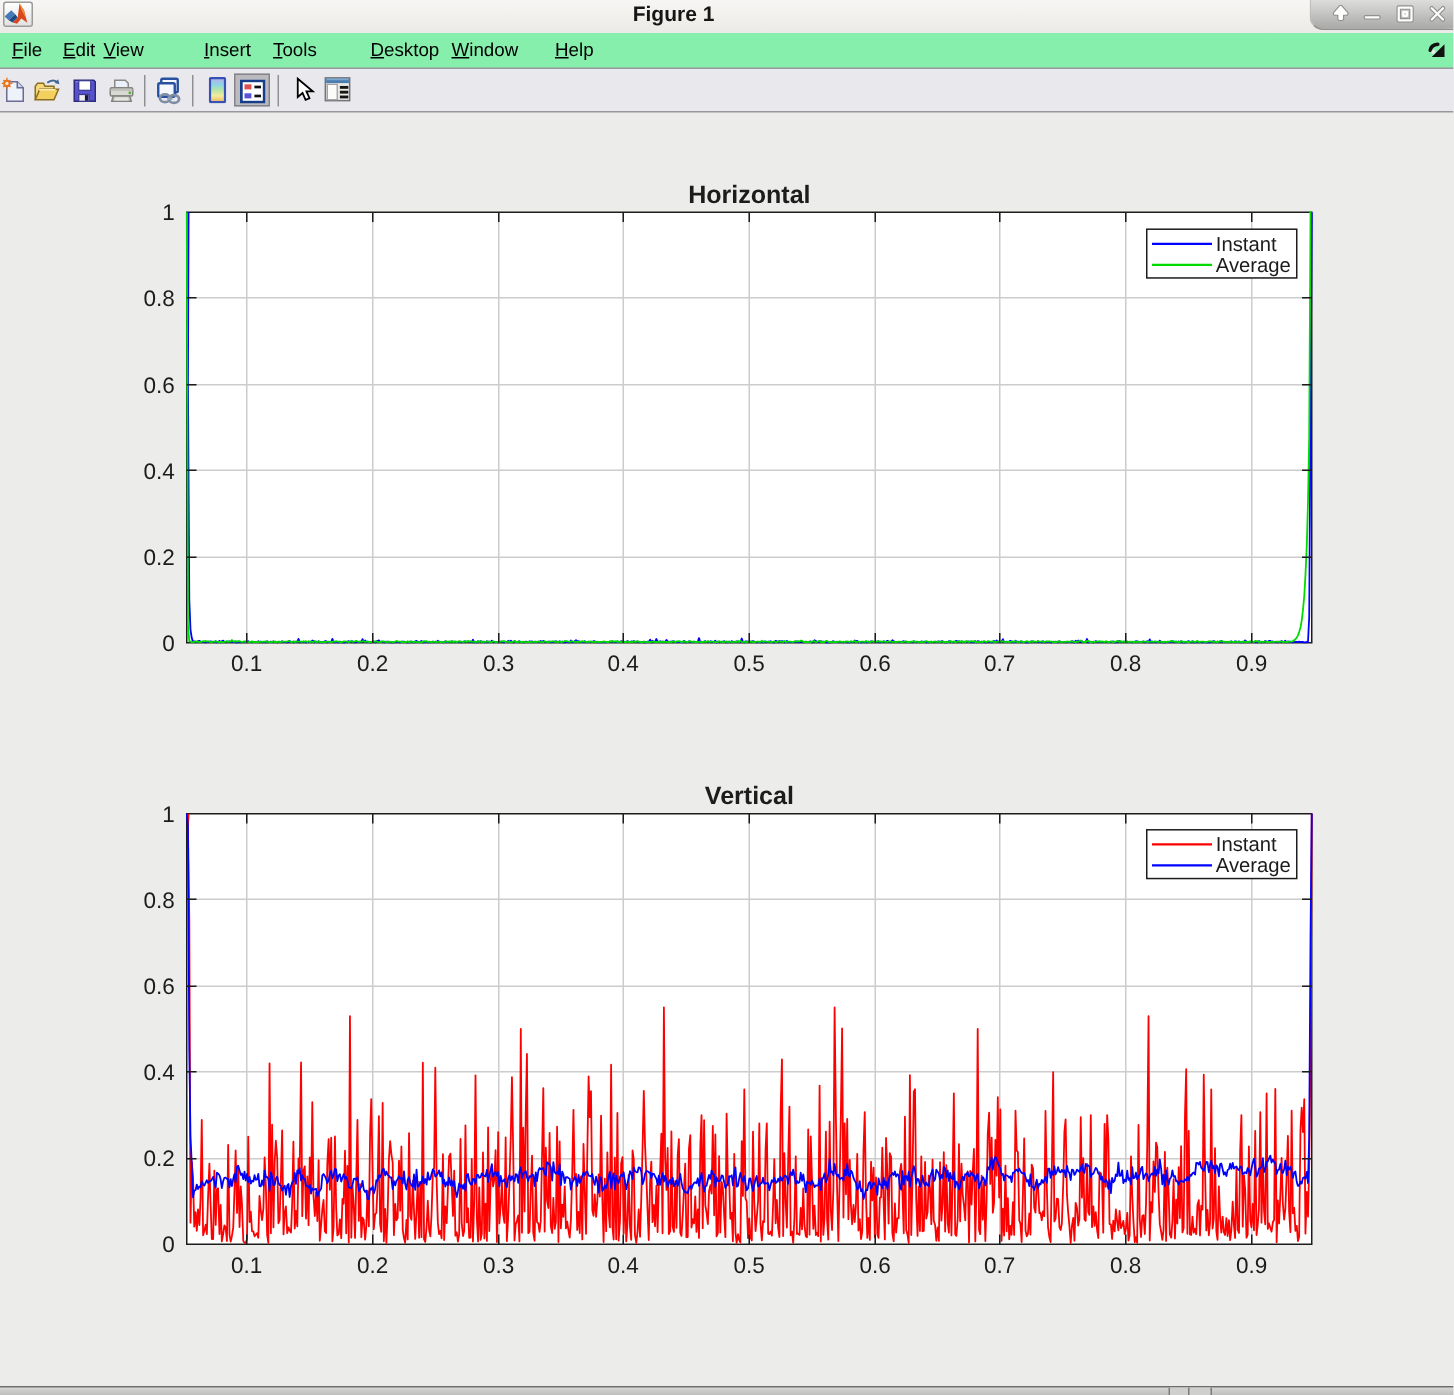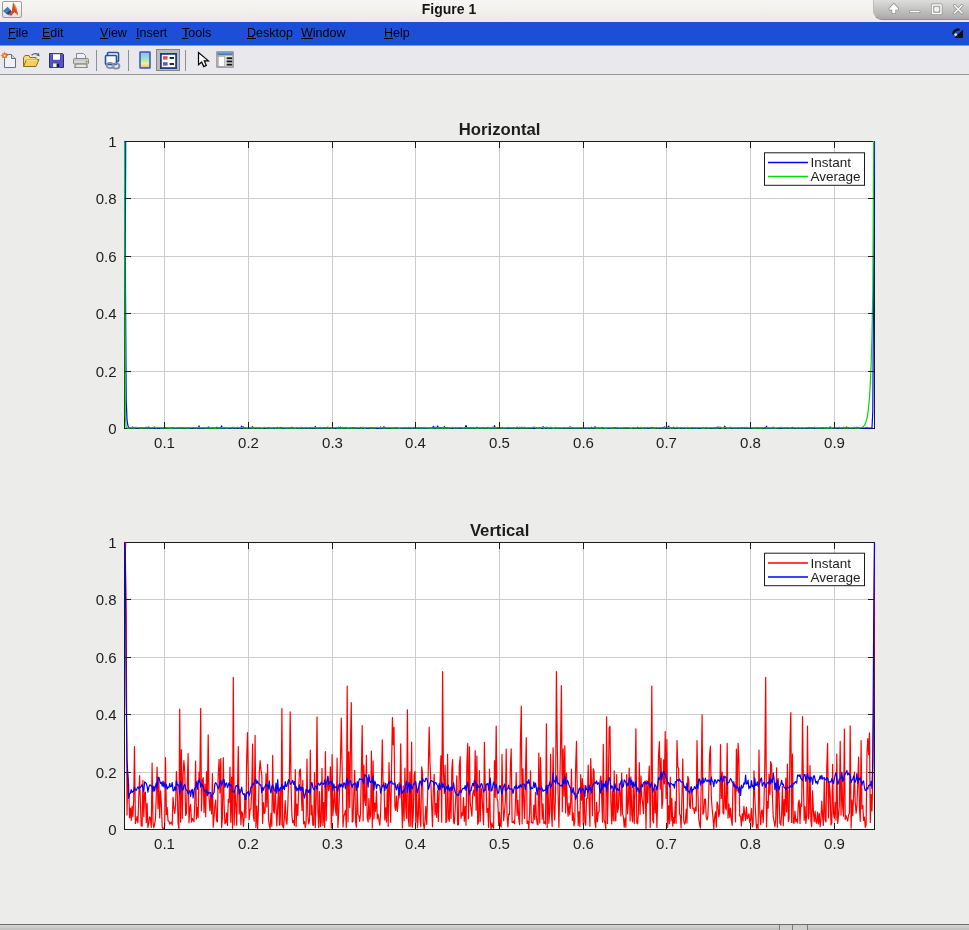--- a/index.html
+++ b/index.html
@@ -6,21 +6,21 @@
 #titlebar{position:absolute;left:0;top:0;width:969px;height:22px;
   background:linear-gradient(#f7f6f4,#eceae6);}
 #title{position:absolute;left:417px;top:1px;width:64px;text-align:center;
   font-size:14px;font-weight:bold;color:#161616;}
 #mlbtn{position:absolute;left:2px;top:1px;width:18px;height:15px;
   background:linear-gradient(#ffffff,#e2e2e2);border:1px solid #9a9a9a;border-radius:2px;}
 #ctrlpill{position:absolute;right:0;top:0;width:95px;height:19px;
   background:linear-gradient(#dddddb,#a9a9a7);border-bottom-left-radius:9px;
   border-left:1px solid #bdbdbb;border-bottom:1px solid #8f8f8d;}
 #menubar{position:absolute;left:0;top:22px;width:969px;height:23px;
-  background:#1d4ed8;border-bottom:1px solid #98979e;}
+  background:#86efac;border-bottom:1px solid #98979e;}
 .mi{position:absolute;top:4px;font-size:12.5px;color:#000;}
 .u{text-decoration:underline;}
 #toolbar{position:absolute;left:0;top:46px;width:969px;height:28px;
   background:#e9e8ed;border-bottom:1px solid #98979e;}
 .tsep{position:absolute;top:4px;width:1px;height:21px;background:#8f8f96;}
 .ticon{position:absolute;top:5px;}
 #legbtn{position:absolute;left:156px;top:3px;width:22px;height:20px;
   background:#bbbbbf;border:1px solid #84848a;}
 #botstrip{position:absolute;left:0;top:924px;width:969px;height:6px;
   background:linear-gradient(#d6d6d4,#b9b9b7);border-top:1px solid #6d6d6b;}
@@ -141,26 +141,26 @@
  <path d="M19 12.5v-3.5h-3l3.8-4.3 3.8 4.3h-3v3.5z"></path>
  <path d="M36.5 11.5h8.5" fill="none"></path>
  <rect x="58.5" y="5" width="8.5" height="8.5" fill="none"></rect>
  <rect x="61.5" y="8" width="2.5" height="2.5" fill="none"></rect>
  <path d="M80.5 5.5l7.5 7.5M88 5.5l-7.5 7.5"></path>
 </g>
 </svg>
 <div id="menubar">
     <div class="mi" style="left:8px"><span class="u">F</span>ile</div>
     <div class="mi" style="left:42px"><span class="u">E</span>dit</div>
-    <div class="mi" style="left:100px"><span class="u">V</span>iew</div>
+    <div class="mi" style="left:69px"><span class="u">V</span>iew</div>
     <div class="mi" style="left:136px"><span class="u">I</span>nsert</div>
     <div class="mi" style="left:182px"><span class="u">T</span>ools</div>
     <div class="mi" style="left:247px"><span class="u">D</span>esktop</div>
     <div class="mi" style="left:301px"><span class="u">W</span>indow</div>
-    <div class="mi" style="left:384px"><span class="u">H</span>elp</div>
+    <div class="mi" style="left:370px"><span class="u">H</span>elp</div>
   </div>
 <svg style="position:absolute;left:952px;top:28px" width="12" height="11" viewBox="0 0 12 11">
 <polygon points="11,1.5 11,10 2.5,10" fill="#111"></polygon>
 <path d="M1.5 5.5q0.5-3.5 5-4" stroke="#111" stroke-width="2.4" fill="none" stroke-linecap="round"></path>
 <circle cx="3.6" cy="6.6" r="1.4" fill="#e9e8ed"></circle>
 </svg>
 <div id="toolbar">
 <svg class="ticon" style="left:1px" width="17" height="18" viewBox="0 0 17 18">
 <path d="M3.5 3.5h7l4 4v9h-11z" fill="#eef2fb" stroke="#6b6b94" stroke-width="1"></path>
 <path d="M10.5 3.5v4h4" fill="#c9d4ee" stroke="#6b6b94" stroke-width="1"></path>

